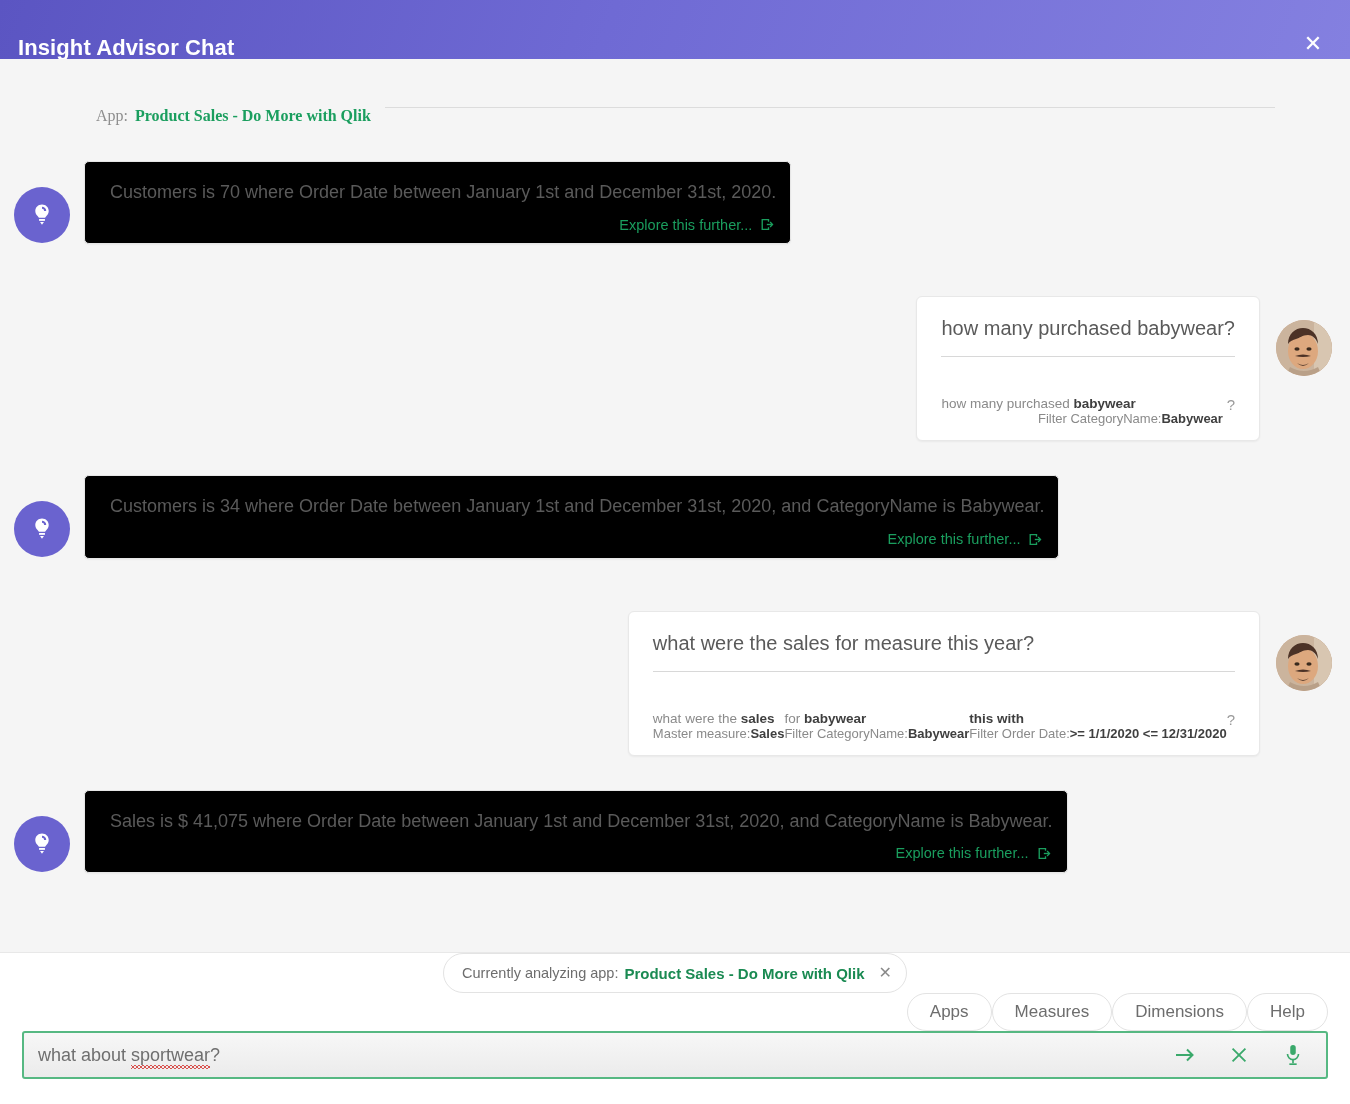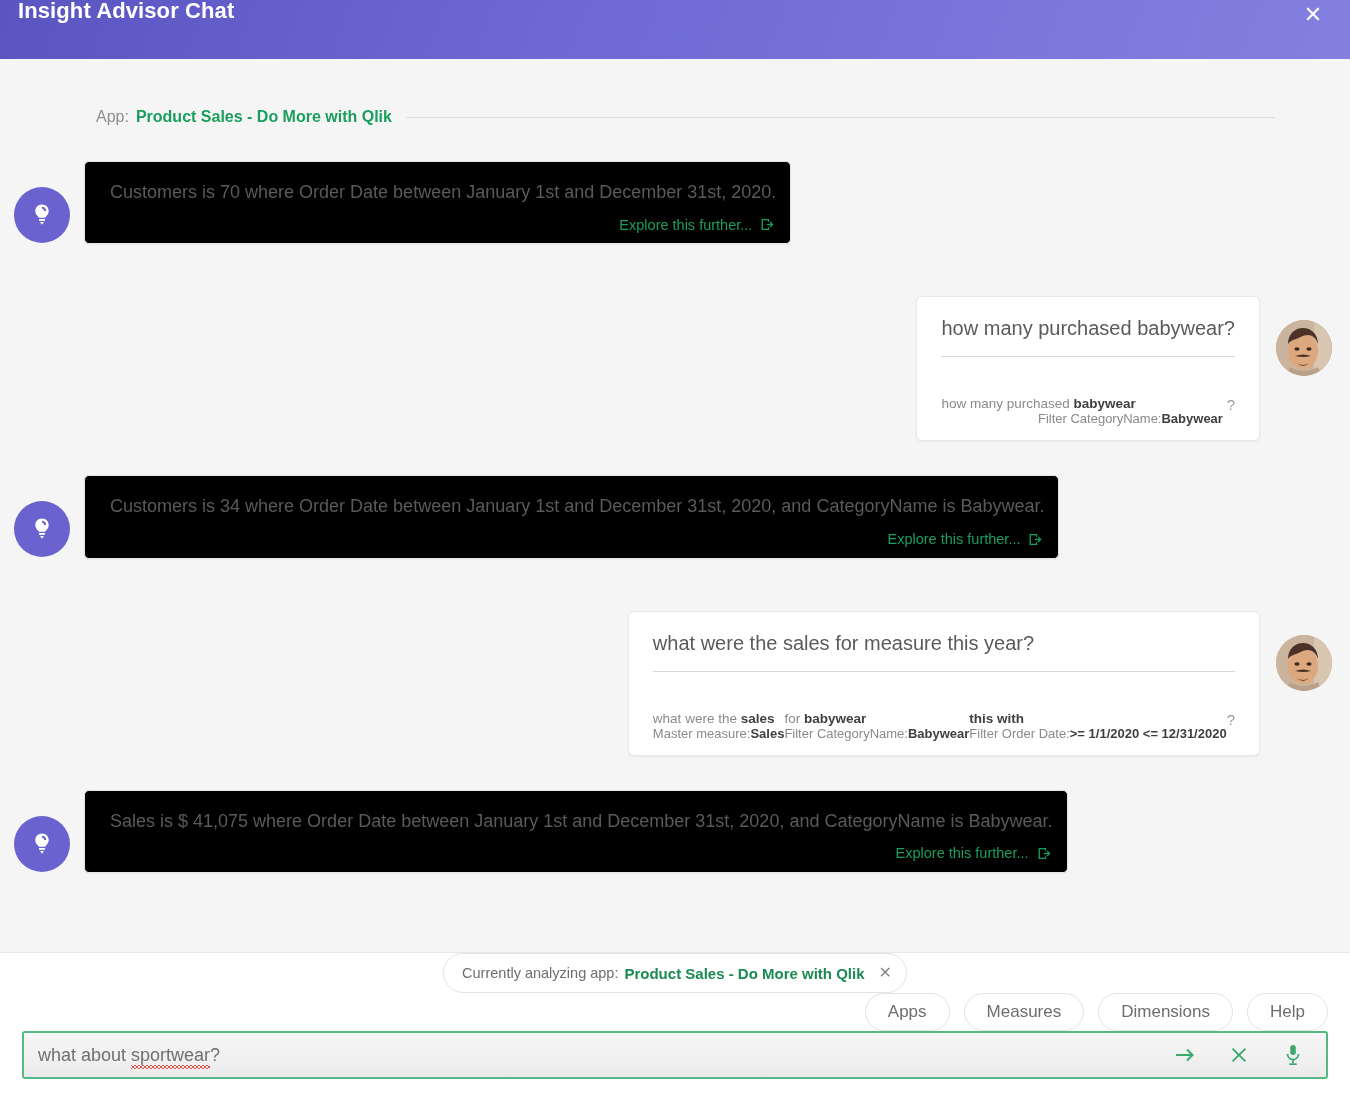--- a/index.html
+++ b/index.html
@@ -20,21 +20,21 @@
     flex-direction: column;
   }
 
   
   .header {
     position: relative;
     height: 59px;
     flex: 0 0 59px;
     background: linear-gradient(110deg, #5b55c2 0%, #6f6ad4 45%, #8480e0 100%);
     display: flex;
-    align-items: flex-start;
+    align-items: flex-end;
     padding: 0 22px 0 18px;
     gap: 40px;
   }
   .header-title {
     color: #ffffff;
     font-size: 22px;
     font-weight: bold;
     letter-spacing: 0.1px;
     line-height: 1;
   }
@@ -53,23 +53,23 @@
   .conversation {
     flex: 1 1 auto;
     background: #f5f5f5;
     position: relative;
     overflow: hidden;
     padding-top: 48px;
   }
 
   .app-line {
     display: flex;
-    align-items: center;
     margin: 0 75px 0 96px;
     height: 20px;
+    font-family: Liberation Serif, serif;
   }
   .app-line-label {
     font-size: 16px;
     color: #8e8e8e;
     white-space: nowrap;
   }
   .app-line-name {
     font-size: 16px;
     color: #1a9e5e;
     font-weight: bold;
@@ -242,21 +242,21 @@
     margin-left: 14px;
     font-size: 16px;
     color: #8a8a8a;
     line-height: 1;
     cursor: pointer;
   }
   .footer-buttons {
     margin-left: auto;
     display: flex;
     align-items: center;
-    gap: 14px;
+    gap: 0;
   }
   .pill-btn {
     border: 1px solid #e3e3e3;
     border-radius: 22px;
     height: 38px;
     padding: 0 22px;
     background: #ffffff;
     font-size: 17px;
     color: #6d6d6d;
     display: flex;

